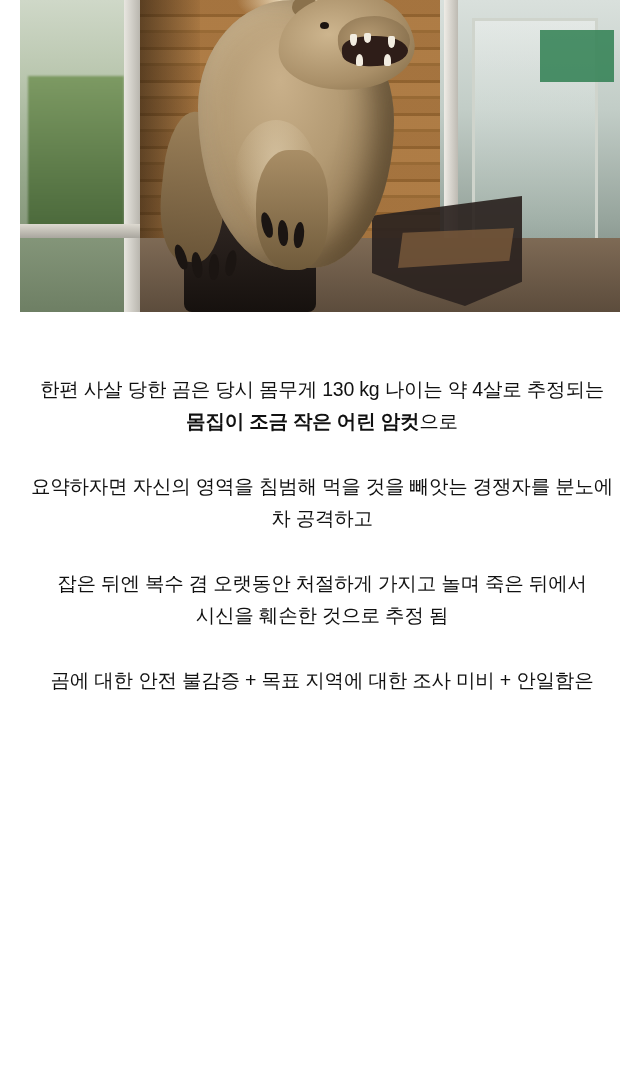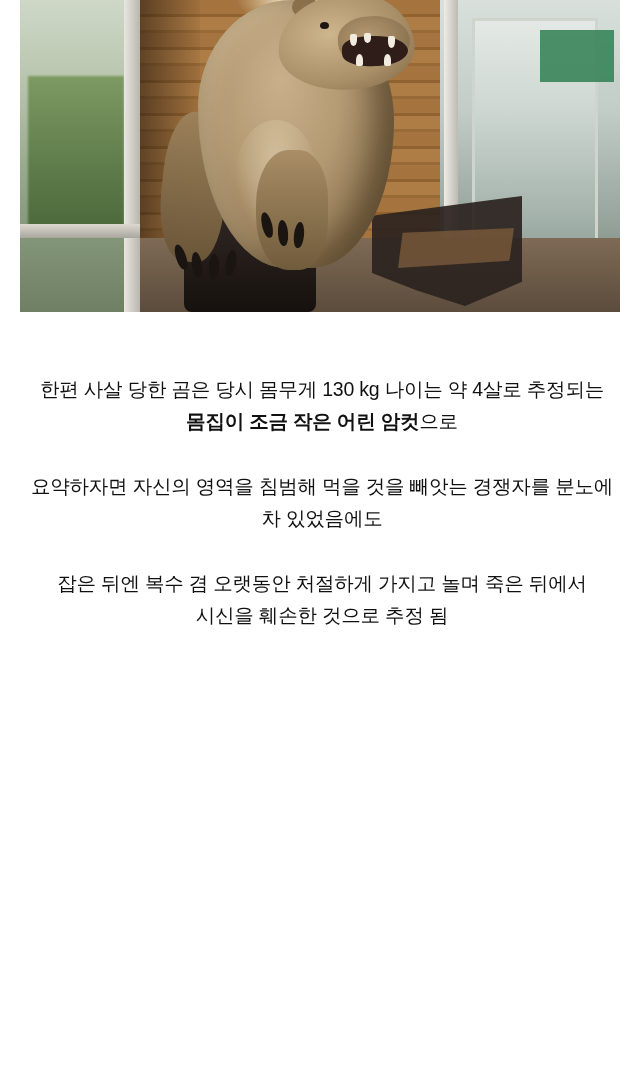--- a/index.html
+++ b/index.html
@@ -289,20 +289,21 @@
       <div class="tooth" style="left:364px; top:54px; border-radius:50% 50% 2px 2px;"></div>
       <div class="bear-eye"></div>
     </div>
   </div>
 
   <div class="content">
 
     <p class="para"><span>한편 사살 당한 곰은 당시 몸무게 130 kg 나이는 약 4살로 추정되는 </span><span class="para-inline-bold">몸집이 조금 작은 어린 암컷</span><span>으로</span></p>
 
 
-    <p class="para">요약하자면 자신의 영역을 침범해 먹을 것을 빼앗는 경쟁자를 분노에 차 있었음에도</p>
+    <p class="para">요약하자면 자신의 영역을 침범해 먹을 것을 빼앗는 경쟁자를 분노에 차 공격하고</p>
 
     <p class="para gap-big">잡은 뒤엔 복수 겸 오랫동안 처절하게 가지고 놀며 죽은 뒤에서 시신을 훼손한 것으로 추정 됨</p>
 
+    <p class="para">곰에 대한 안전 불감증 + 목표 지역에 대한 조사 미비 + 안일함은</p>
 
 
   </div>
 </div>
 
 </body></html>

